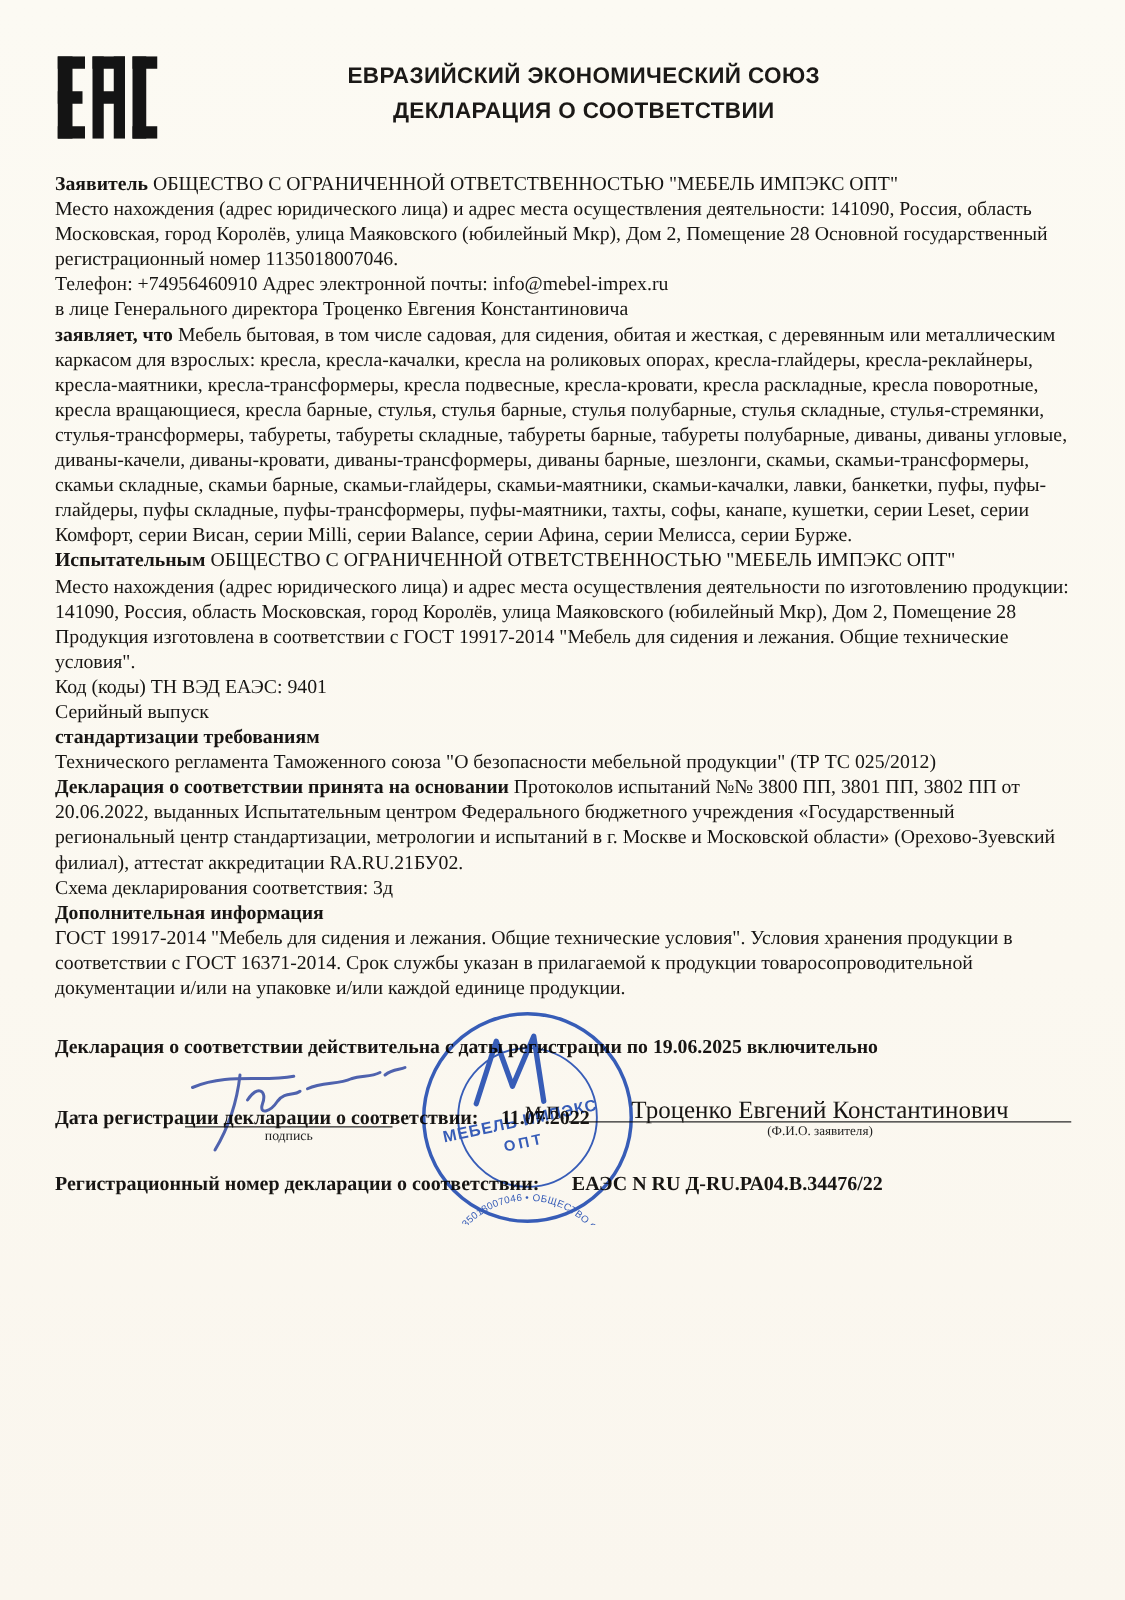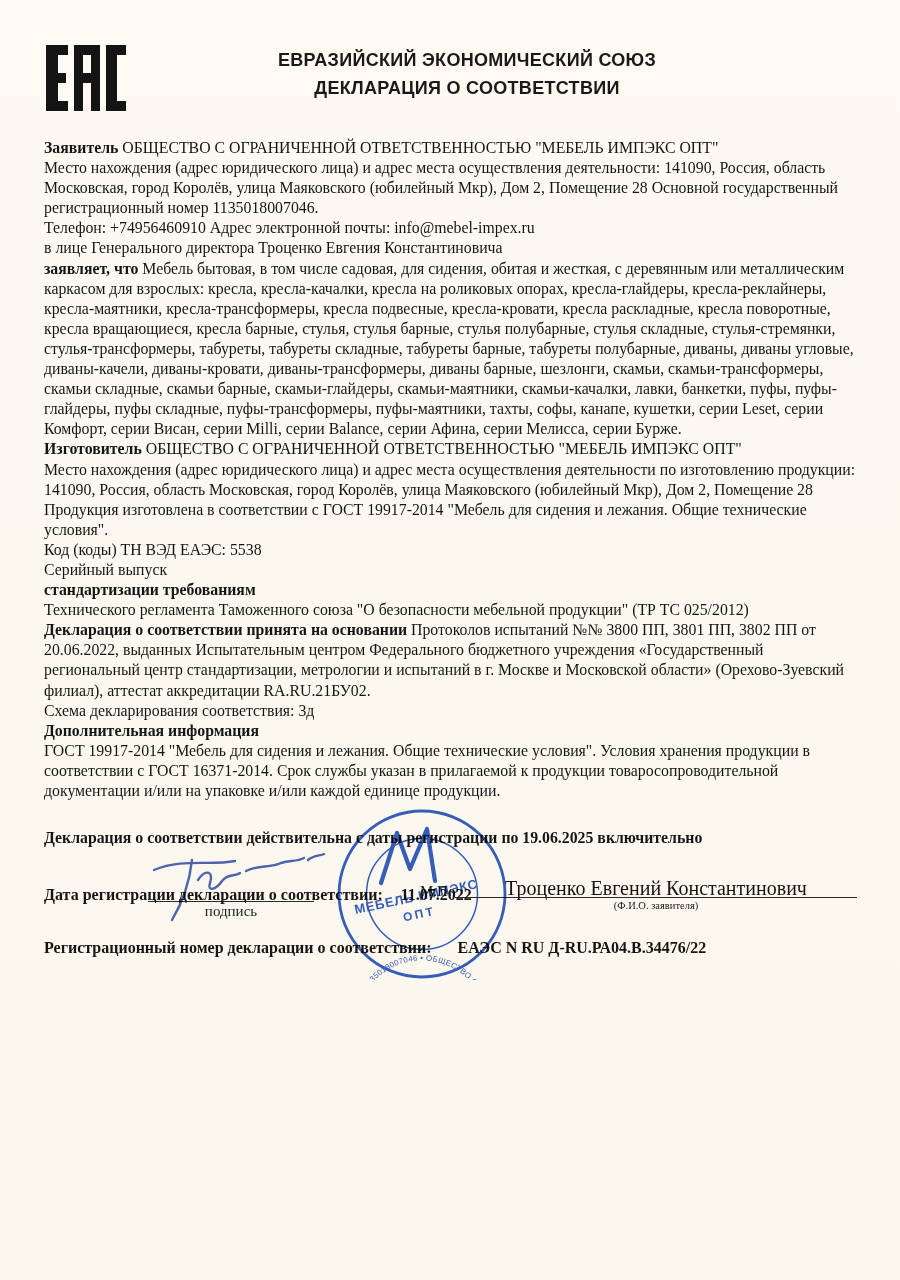--- a/index.html
+++ b/index.html
@@ -25,21 +25,21 @@
   }
   .body-text p{margin:0;}
   .body-text b{font-weight:bold;}
   .validity{
     position:absolute;left:44px;top:829px;width:814px;
     font-weight:bold;font-size:15.8px;z-index:1;
   }
   
   .sig-svg{position:absolute;left:138px;top:840px;z-index:3;mix-blend-mode:multiply;}
   .sig-line{position:absolute;left:148px;top:901px;width:166px;border-top:1.5px solid #2a2a2a;}
-  .sig-label{position:absolute;left:148px;top:903px;width:166px;text-align:center;font-size:15px;color:#222;}
+  .sig-label{position:absolute;left:148px;top:903px;width:166px;text-align:center;font-size:11px;color:#222;}
   .mp{position:absolute;left:420px;top:883px;font-size:15px;z-index:1;}
   .fio{position:absolute;left:455px;top:877px;width:402px;text-align:center;font-size:20px;z-index:1;}
   .fio-line{position:absolute;left:455px;top:897px;width:402px;border-top:1.5px solid #2a2a2a;}
   .fio-label{position:absolute;left:455px;top:900px;width:402px;text-align:center;font-size:10.5px;color:#222;}
   
   .reg-row{position:absolute;left:44px;font-weight:bold;font-size:16px;z-index:2;white-space:nowrap;}
   .reg1{top:913px;margin-top:26px;}
   .reg2{top:886px;}
   .reg-val1{margin-left:26px;}
   .reg-val2{margin-left:18px;}
@@ -74,23 +74,23 @@
     <div class="t1">ЕВРАЗИЙСКИЙ ЭКОНОМИЧЕСКИЙ СОЮЗ</div>
     <div class="t2">ДЕКЛАРАЦИЯ О СООТВЕТСТВИИ</div>
   </div>
 
   <div class="body-text">
     <p><b>Заявитель </b><span>ОБЩЕСТВО С ОГРАНИЧЕННОЙ ОТВЕТСТВЕННОСТЬЮ "МЕБЕЛЬ ИМПЭКС ОПТ"</span></p>
     <p><b></b><span>Место нахождения (адрес юридического лица) и адрес места осуществления деятельности: 141090, Россия, область Московская, город Королёв, улица Маяковского (юбилейный Мкр), Дом 2, Помещение 28 Основной государственный регистрационный номер 1135018007046.</span></p>
     <p><b></b><span>Телефон: +74956460910 Адрес электронной почты: info@mebel-impex.ru</span></p>
     <p><b></b><span>в лице Генерального директора Троценко Евгения Константиновича</span></p>
     <p><b>заявляет, что </b><span>Мебель бытовая, в том числе садовая, для сидения, обитая и жесткая, с деревянным или металлическим каркасом для взрослых: кресла, кресла-качалки, кресла на роликовых опорах, кресла-глайдеры, кресла-реклайнеры, кресла-маятники, кресла-трансформеры, кресла подвесные, кресла-кровати, кресла раскладные, кресла поворотные, кресла вращающиеся, кресла барные, стулья, стулья барные, стулья полубарные, стулья складные, стулья-стремянки, стулья-трансформеры, табуреты, табуреты складные, табуреты барные, табуреты полубарные, диваны, диваны угловые, диваны-качели, диваны-кровати, диваны-трансформеры, диваны барные, шезлонги, скамьи, скамьи-трансформеры, скамьи складные, скамьи барные, скамьи-глайдеры, скамьи-маятники, скамьи-качалки, лавки, банкетки, пуфы, пуфы-глайдеры, пуфы складные, пуфы-трансформеры, пуфы-маятники, тахты, софы, канапе, кушетки, серии Leset, серии Комфорт, серии Висан, серии Milli, серии Balance, серии Афина, серии Мелисса, серии Бурже.</span></p>
-    <p><b>Изготовитель </b><span>ОБЩЕСТВО С ОГРАНИЧЕННОЙ ОТВЕТСТВЕННОСТЬЮ "МЕБЕЛЬ ИМПЭКС ОПТ"</span></p>
+    <p><b>Испытательным </b><span>ОБЩЕСТВО С ОГРАНИЧЕННОЙ ОТВЕТСТВЕННОСТЬЮ "МЕБЕЛЬ ИМПЭКС ОПТ"</span></p>
     <p><b></b><span>Место нахождения (адрес юридического лица) и адрес места осуществления деятельности по изготовлению продукции: 141090, Россия, область Московская, город Королёв, улица Маяковского (юбилейный Мкр), Дом 2, Помещение 28 Продукция изготовлена в соответствии с ГОСТ 19917-2014 "Мебель для сидения и лежания. Общие технические условия".</span></p>
-    <p><b></b><span>Код (коды) ТН ВЭД ЕАЭС: 5538</span></p>
+    <p><b></b><span>Код (коды) ТН ВЭД ЕАЭС: 9401</span></p>
     <p><b></b><span>Серийный выпуск</span></p>
     <p><b>стандартизации требованиям</b><span></span></p>
     <p><b></b><span>Технического регламента Таможенного союза "О безопасности мебельной продукции" (ТР ТС 025/2012)</span></p>
     <p><b>Декларация о соответствии принята на основании </b><span>Протоколов испытаний №№ 3800 ПП, 3801 ПП, 3802 ПП от 20.06.2022, выданных Испытательным центром Федерального бюджетного учреждения «Государственный региональный центр стандартизации, метрологии и испытаний в г. Москве и Московской области» (Орехово-Зуевский филиал), аттестат аккредитации RA.RU.21БУ02.</span></p>
     <p><b></b><span>Схема декларирования соответствия: 3д</span></p>
     <p><b>Дополнительная информация</b><span></span></p>
     <p><b></b><span>ГОСТ 19917-2014 "Мебель для сидения и лежания. Общие технические условия". Условия хранения продукции в соответствии с ГОСТ 16371-2014. Срок службы указан в прилагаемой к продукции товаросопроводительной документации и/или на упаковке и/или каждой единице продукции.</span></p>
   </div>
 
   <div class="validity">Декларация о соответствии действительна с даты регистрации по 19.06.2025 включительно</div>

